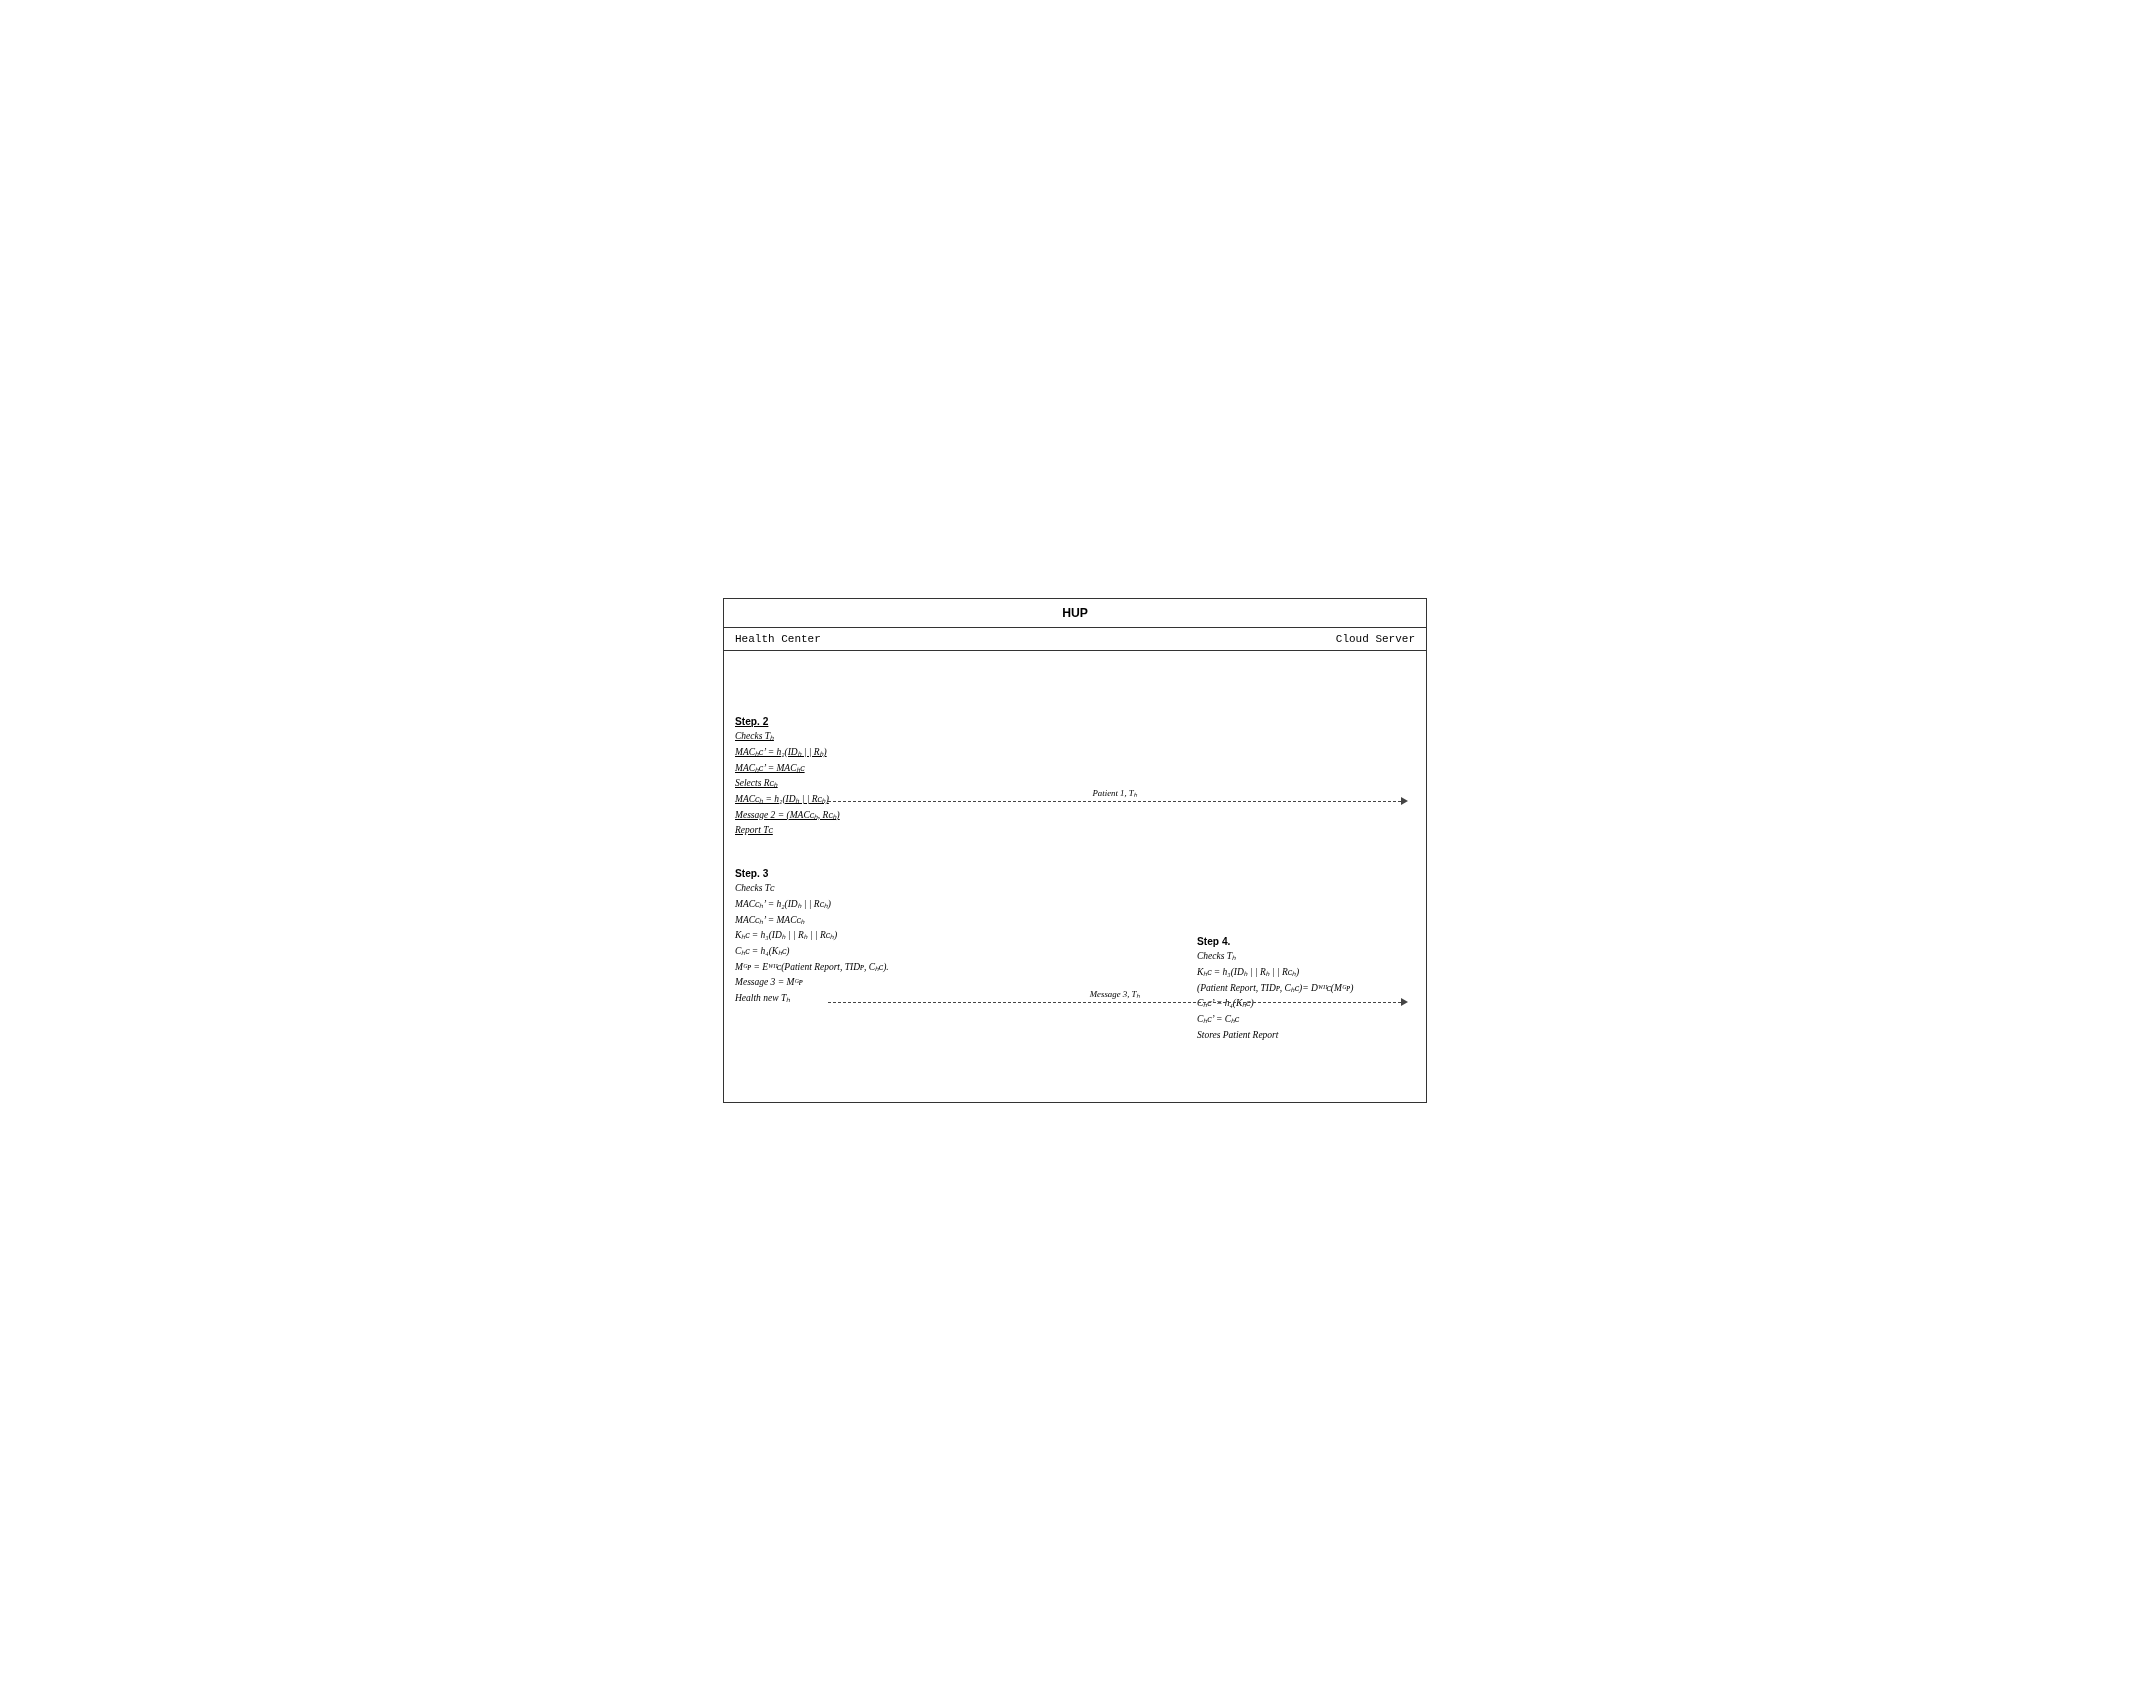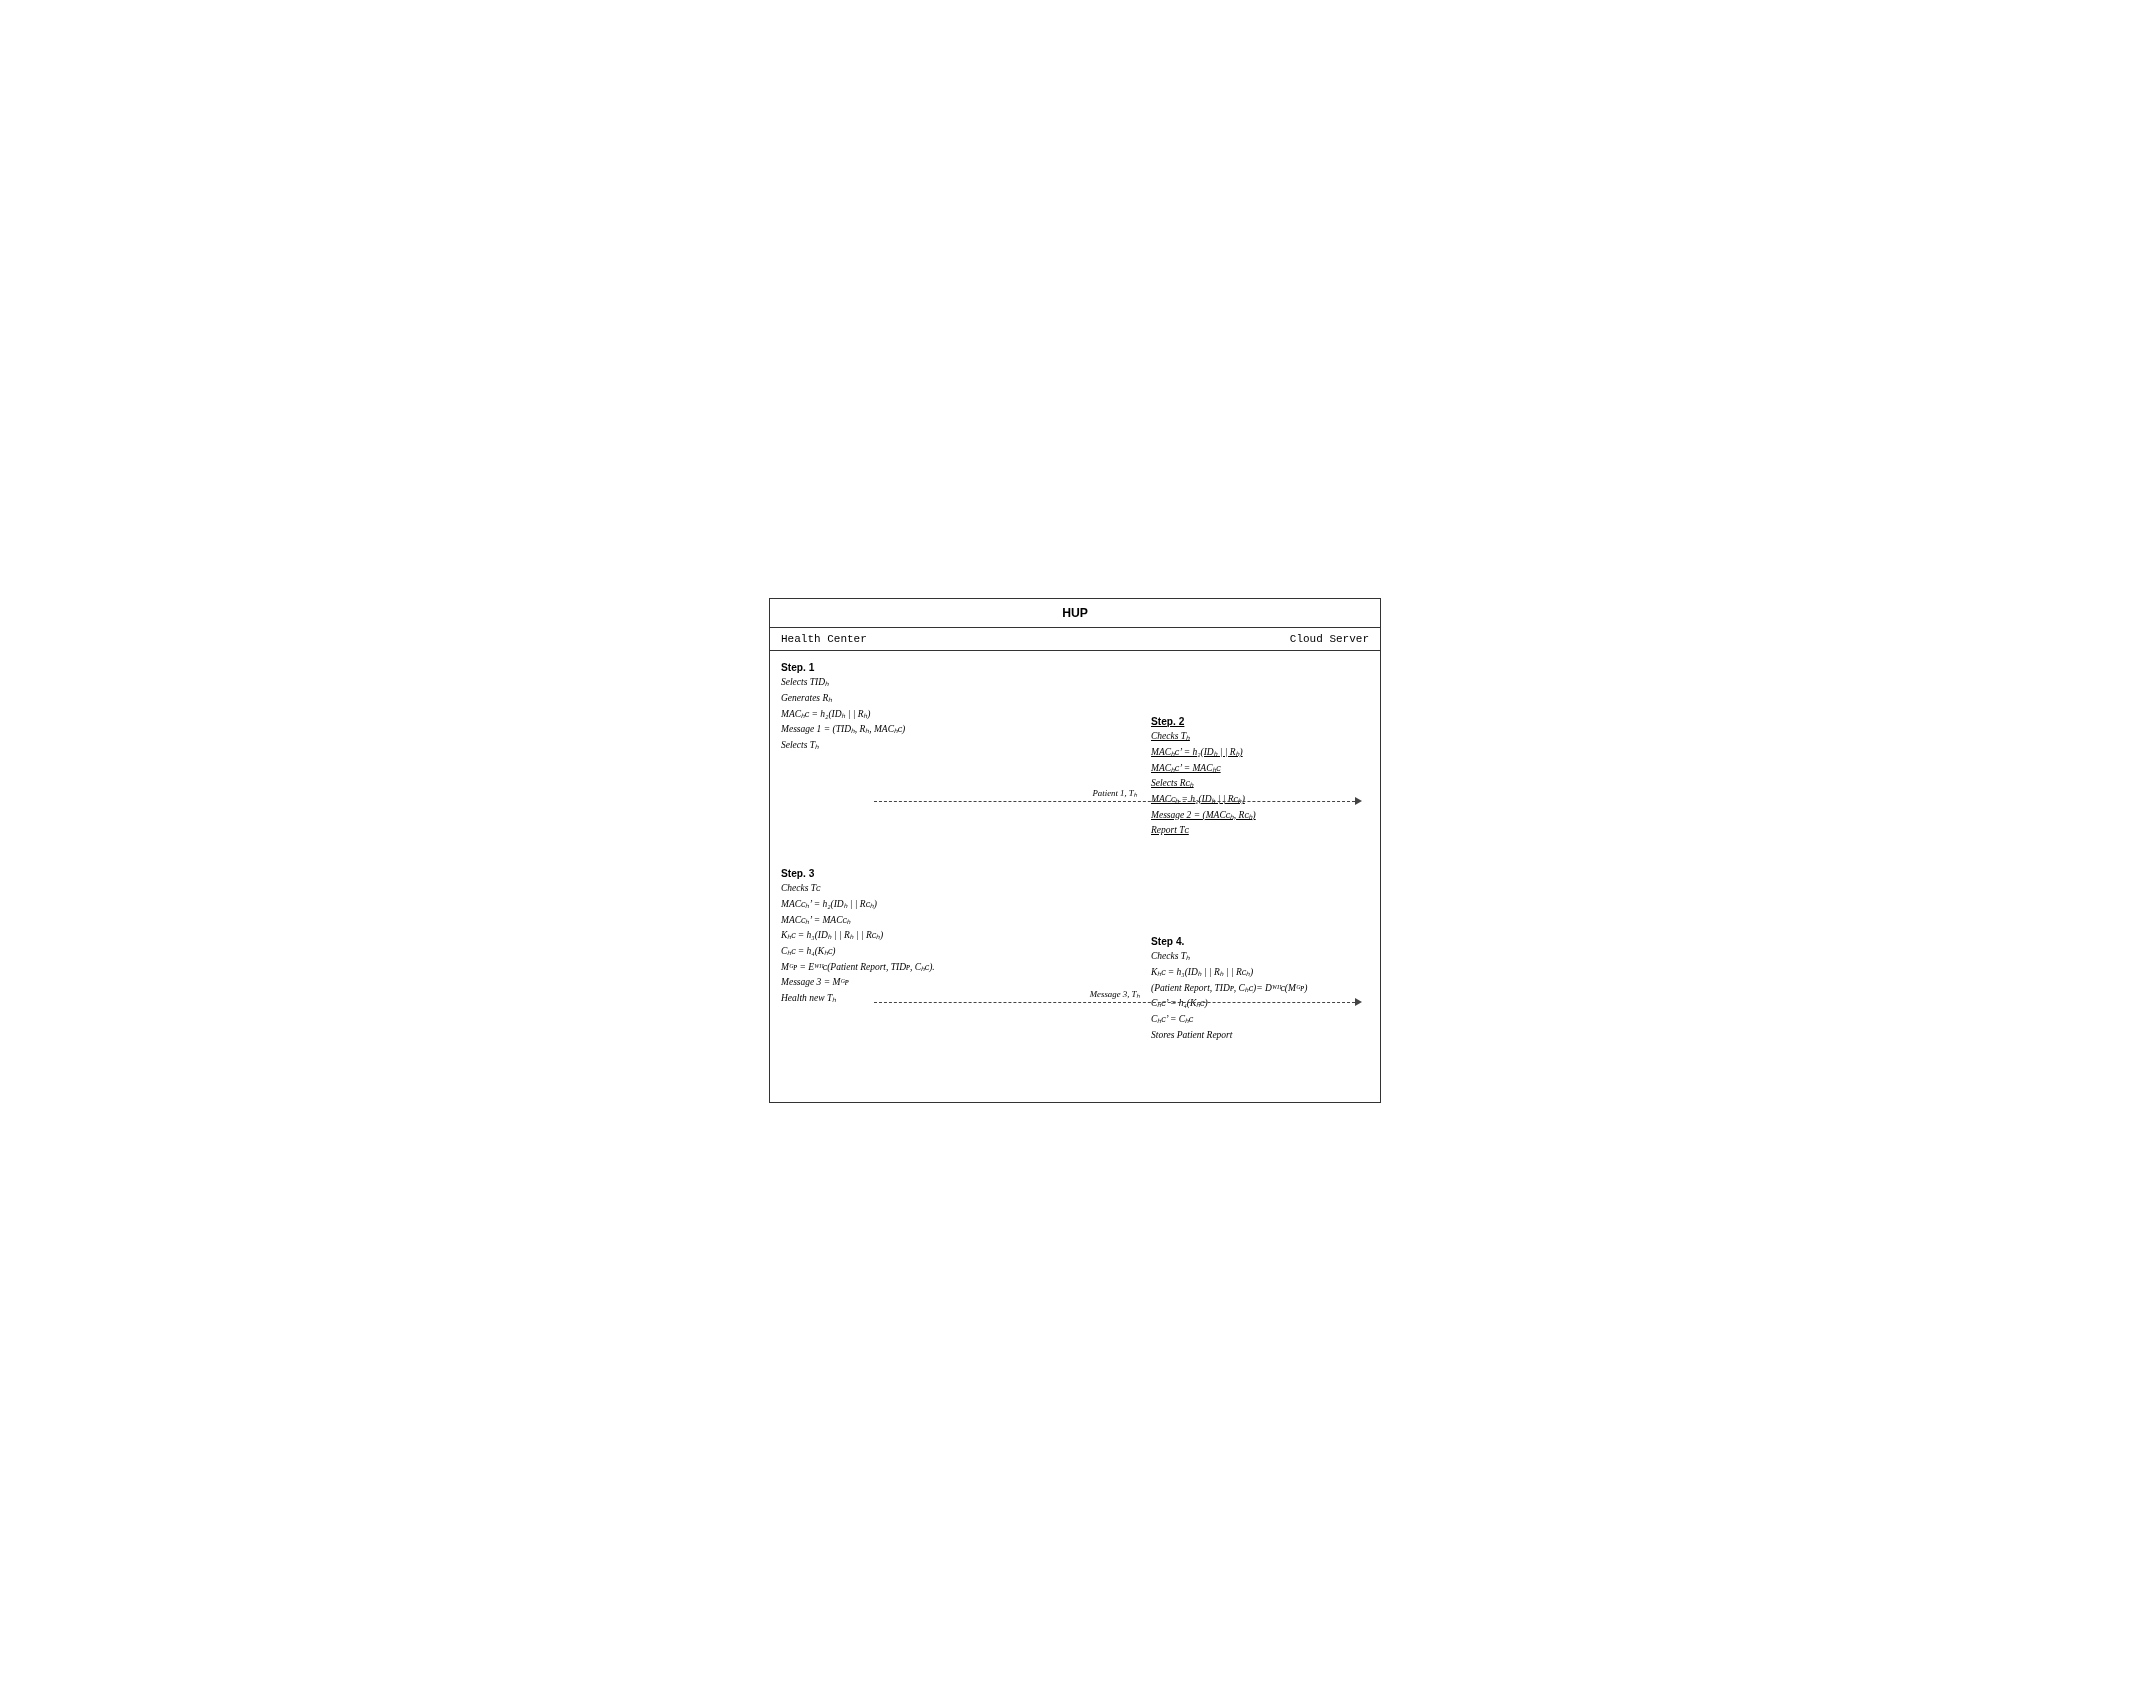--- a/index.html
+++ b/index.html
@@ -13,21 +13,21 @@
       font-family: 'Times New Roman', Times, serif;
       display: flex;
       justify-content: center;
       align-items: center;
       min-height: 100vh;
       padding: 13.6px;
     }
 
     .diagram-container {
       border: 1.4px solid #333;
-      width: 612px;
+      width: 704px;
       background: #fff;
     }
 
     .diagram-title {
       text-align: center;
       padding: 6.8px;
       border-bottom: 1.4px solid #333;
       font-weight: bold;
       font-size: 12.2px;
       font-family: Arial, sans-serif;
@@ -161,28 +161,20 @@
 
   <div class="columns-header">
     <div class="col-health">Health Center</div>
     <div class="col-cloud">Cloud Server</div>
   </div>
 
   <div class="diagram-body">
 
     <div class="top-section">
 
-      <div class="top-left">
-        <div class="step-label">Step. 1</div>
-        <div class="content-line">Selects TIDₕ</div>
-        <div class="content-line">Generates Rₕ</div>
-        <div class="content-line">MACₕᴄ = h₂(IDₕ | | Rₕ)</div>
-        <div class="content-line">Message 1 = (TIDₕ, Rₕ, MACₕᴄ)</div>
-        <div class="content-line">Selects Tₕ</div>
-      </div>
 
       <div class="top-right" style="padding-top: 54px;">
         <div class="step-label">Step. 2</div>
         <div class="content-line">Checks Tₕ</div>
         <div class="content-line">MACₕᴄ’ = h₂(IDₕ | | Rₕ)</div>
         <div class="content-line">MACₕᴄ’ = MACₕᴄ</div>
         <div class="content-line">Selects Rᴄₕ</div>
         <div class="content-line">MACᴄₕ = h₂(IDₕ | | Rᴄₕ)</div>
         <div class="content-line">Message 2 = (MACᴄₕ, Rᴄₕ)</div>
         <div class="content-line">Report Tᴄ</div>

